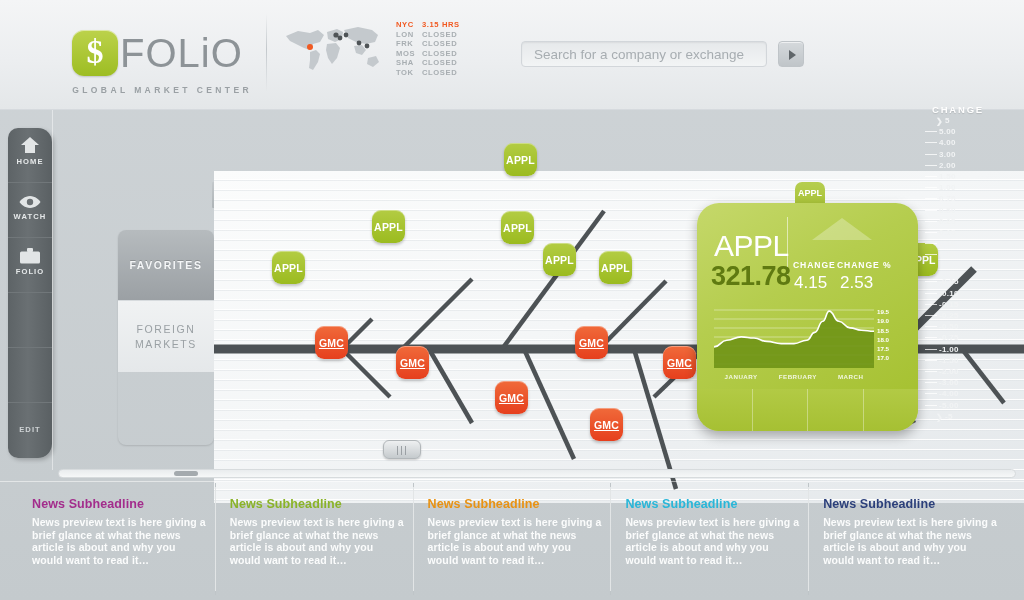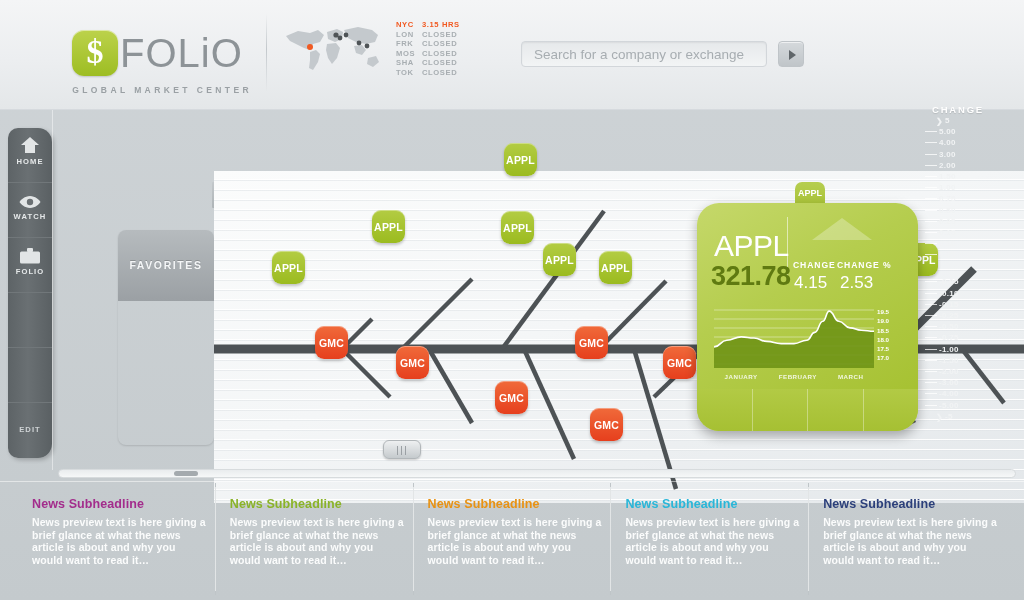--- a/index.html
+++ b/index.html
@@ -115,21 +115,21 @@
   .axis-line { stroke:#4d5255; stroke-width:9; }
   .spoke { stroke:#4d5255; stroke-width:4.5; fill:none; }
   .spoke.thick { stroke-width:8; }
 
   .node { position:absolute; width:33px; height:33px; border-radius:9px;
      display:flex; align-items:center; justify-content:center;
      font-size:10.5px; font-weight:bold; color:#fff; letter-spacing:.2px;
      box-shadow:0 2px 3px rgba(0,0,0,.22), inset 0 1px 0 rgba(255,255,255,.35);
      cursor:pointer; }
   .node.appl { background:linear-gradient(180deg,#b3cc43 0%, #9bbb1f 100%); }
-  .node.gmc  { background:linear-gradient(180deg,#f06a3a 0%, #e63f1d 100%); }
+  .node.gmc  { background:linear-gradient(180deg,#f06a3a 0%, #e63f1d 100%);text-decoration:underline; }
 
   
   #axis-handle { position:absolute; left:331px; top:287px; width:38px; height:19px;
      border-radius:6px; border:1px solid #b1b6b9;
      background:linear-gradient(180deg,#eef0f1 0%, #c5cacd 100%);
      box-shadow:0 1px 2px rgba(0,0,0,.2); cursor:ew-resize; }
   #axis-handle .grip { position:absolute; left:13px; top:5px; width:12px; height:9px;
      background:repeating-linear-gradient(90deg,#9ba0a4 0px,#9ba0a4 1.5px,
         transparent 1.5px, transparent 4px); }
 
@@ -332,20 +332,21 @@
   <div id="main">
 
     <div id="quicklook">
       <div id="ql-bar"></div>
       <div id="ql-small">QUICK LOOK</div>
       <div id="ql-big">FAVORITES</div>
     </div>
 
     <div id="tabcol">
         <div class="tab active">FAVORITES</div>
+        <div class="tab">FOREIGN<br>MARKETS</div>
       </div>
 
     <div id="stage">
       <svg class="links" viewBox="0 0 810 332" xmlns="http://www.w3.org/2000/svg">
         <line class="axis-line" x1="0" y1="178" x2="810" y2="178"></line>
 
         <line class="spoke" x1="128" y1="178" x2="158" y2="148"></line>
         <line class="spoke" x1="188" y1="178" x2="258" y2="108"></line>
         <line class="spoke" x1="288" y1="178" x2="390" y2="40"></line>
         <line class="spoke" x1="388" y1="178" x2="388" y2="178"></line>

